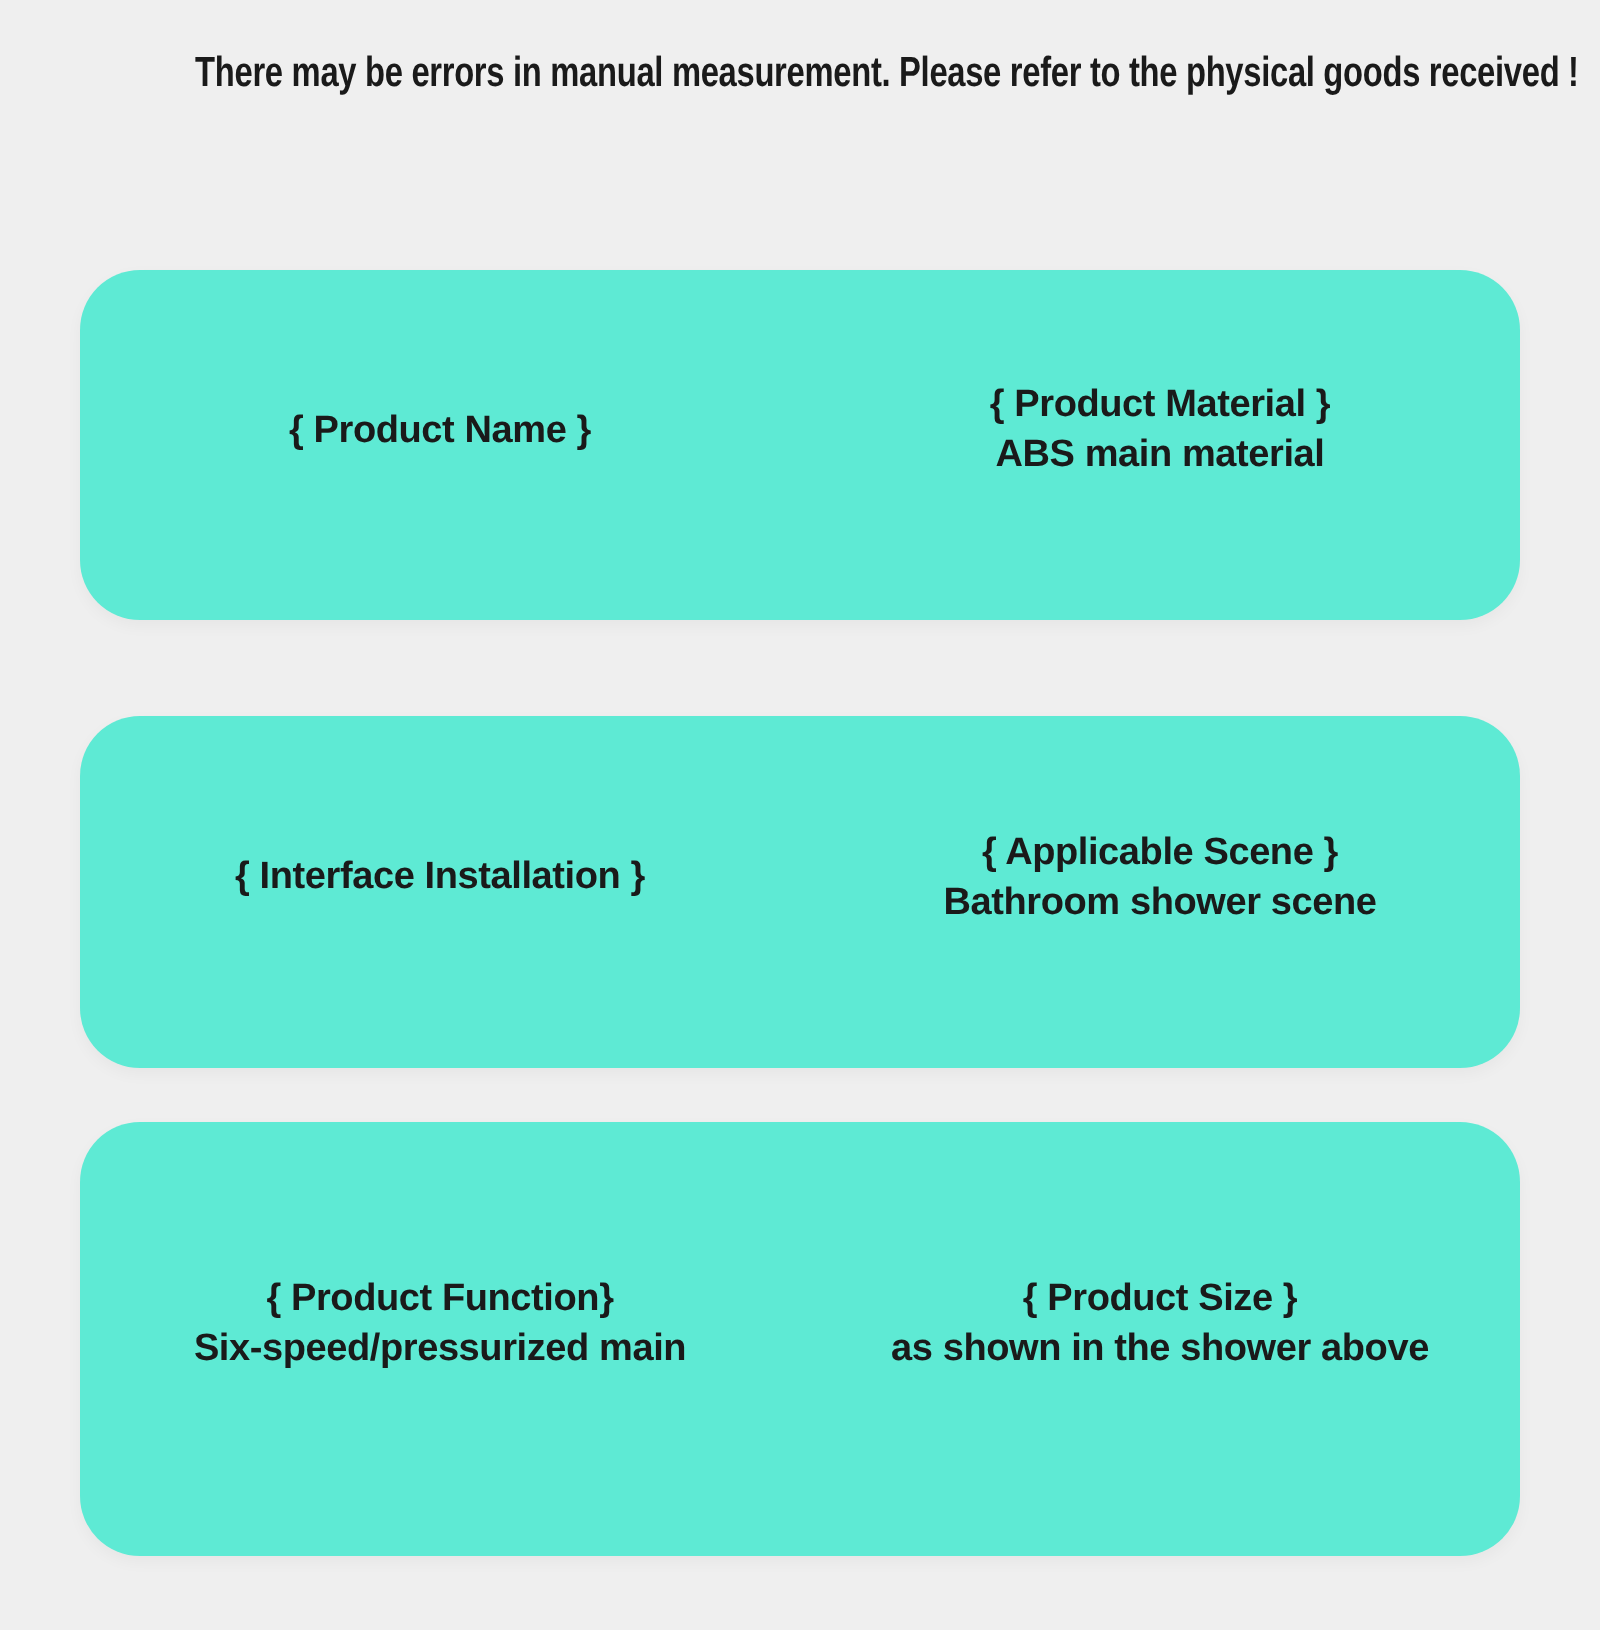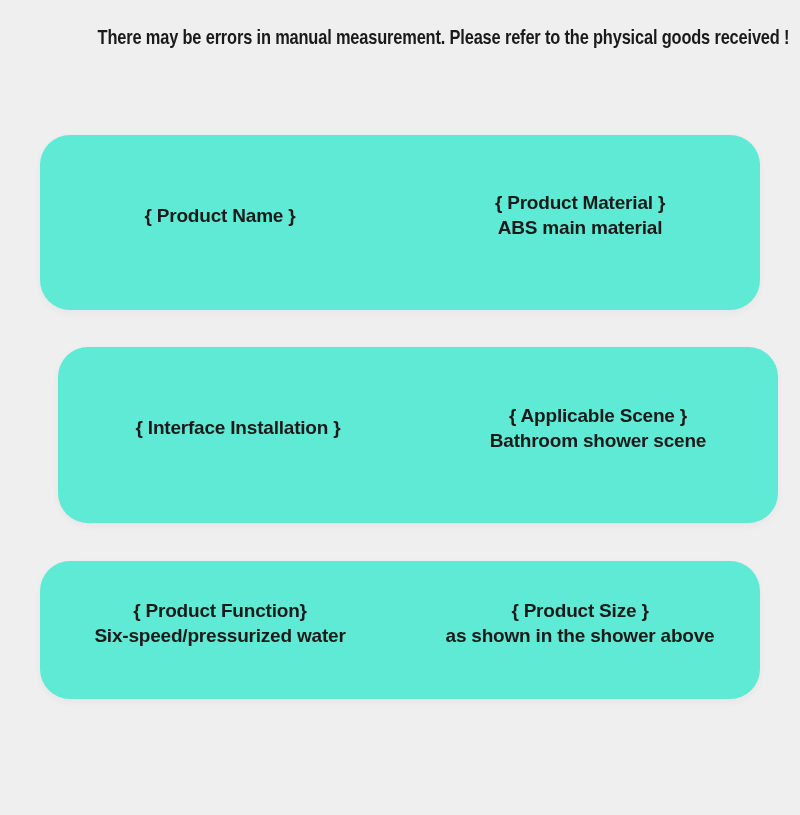--- a/index.html
+++ b/index.html
@@ -35,22 +35,22 @@
   .card {
     position: absolute;
     left: 40px;
     width: 720px;
     background: #5eead4;
     border-radius: 30px;
     display: flex;
     box-shadow: 0 3px 8px rgba(0,0,0,0.04);
   }
   .card-1 { top: 135px; height: 175px; }
-  .card-2 { top: 347px; height: 176px; margin-left: 18px; }
-  .card-3 { top: 561px; height: 138px; }
+  .card-2 { top: 358px; height: 176px; }
+  .card-3 { top: 561px; height: 217px; }
   .cell {
     flex: 1 1 50%;
     display: flex;
     flex-direction: column;
     align-items: center;
     justify-content: center;
     padding-bottom: 15px;
   }
   .spec-label, .spec-value {
     font-size: 19px;
@@ -84,19 +84,19 @@
   </div>
   <div class="cell">
     <div class="spec-label">{ Applicable Scene }</div>
     <div class="spec-value">Bathroom shower scene</div>
   </div>
 </section>
 
 <section class="card card-3">
   <div class="cell">
     <div class="spec-label">{ Product Function}</div>
-    <div class="spec-value">Six-speed/pressurized water</div>
+    <div class="spec-value">Six-speed/pressurized main</div>
   </div>
   <div class="cell">
     <div class="spec-label">{ Product Size }</div>
     <div class="spec-value">as shown in the shower above</div>
   </div>
 </section>
 
 </body></html>

